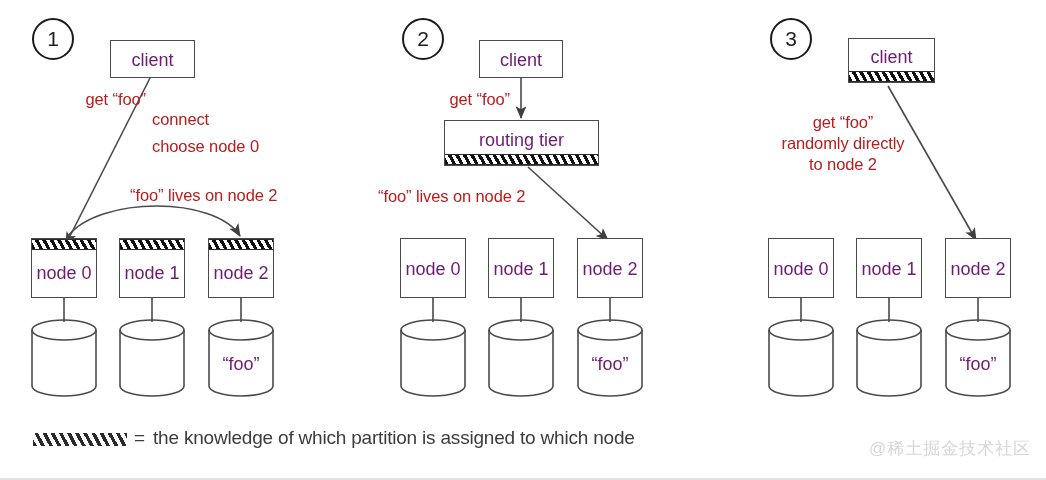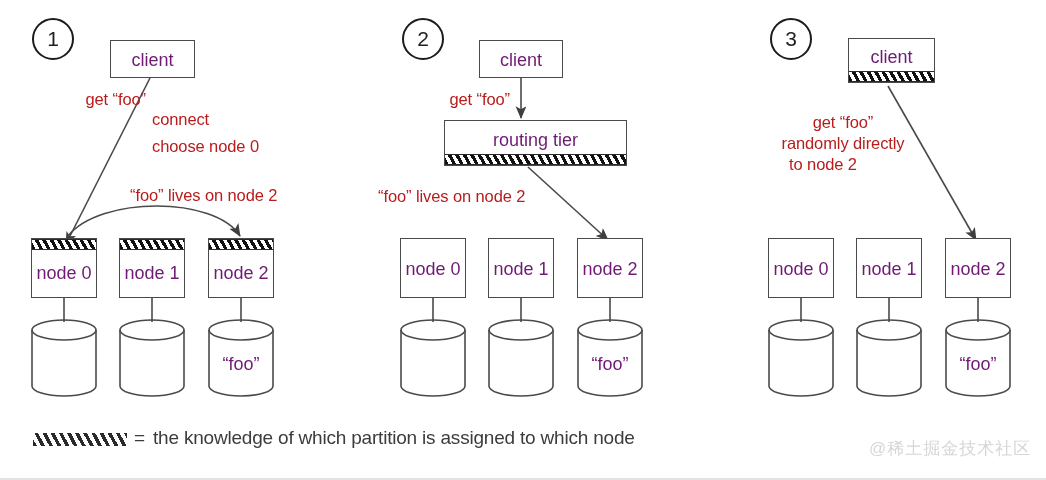--- a/index.html
+++ b/index.html
@@ -178,21 +178,21 @@
   <div class="circle" style="left:402px;top:18px;">
     <span class="circ-num">2</span>
   </div>
 
   <div class="nodebox" style="left:479px;top:40px;width:84px;height:38px;">
     <span class="box-label" style="top:9px;">client</span>
   </div>
 
   <div class="txt label-note right" style="left:370px;top:90px;width:140px;">get “foo”</div>
 
-  <div class="nodebox" style="left:444px;top:120px;width:183px;height:46px;">
+  <div class="nodebox" style="left:444px;top:120px;width:155px;height:46px;">
     <span class="box-label" style="top:9px;">routing tier</span>
     <div class="hatch bottom"></div>
   </div>
 
   <div class="txt label-note" style="left:378px;top:187px;">“foo” lives on node 2</div>
 
   <div class="nodebox" style="left:400px;top:238px;width:66px;height:60px;">
     <span class="box-label" style="top:20px;">node 0</span>
   </div>
   <div class="nodebox" style="left:488px;top:238px;width:66px;height:60px;">
@@ -208,21 +208,21 @@
     <span class="circ-num">3</span>
   </div>
 
   <div class="nodebox" style="left:848px;top:38px;width:87px;height:45px;">
     <span class="box-label" style="top:8px;">client</span>
     <div class="hatch bottom"></div>
   </div>
 
   <div class="txt label-note center" style="left:748px;top:113px;width:190px;">get “foo”</div>
   <div class="txt label-note center" style="left:748px;top:134px;width:190px;">randomly directly</div>
-  <div class="txt label-note center" style="left:728px;top:155px;width:190px;">to node 2</div>
+  <div class="txt label-note center" style="left:748px;top:155px;width:190px;">to node 2</div>
 
   <div class="nodebox" style="left:768px;top:238px;width:66px;height:60px;">
     <span class="box-label" style="top:20px;">node 0</span>
   </div>
   <div class="nodebox" style="left:856px;top:238px;width:66px;height:60px;">
     <span class="box-label" style="top:20px;">node 1</span>
   </div>
   <div class="nodebox" style="left:945px;top:238px;width:66px;height:60px;">
     <span class="box-label" style="top:20px;">node 2</span>
   </div>

